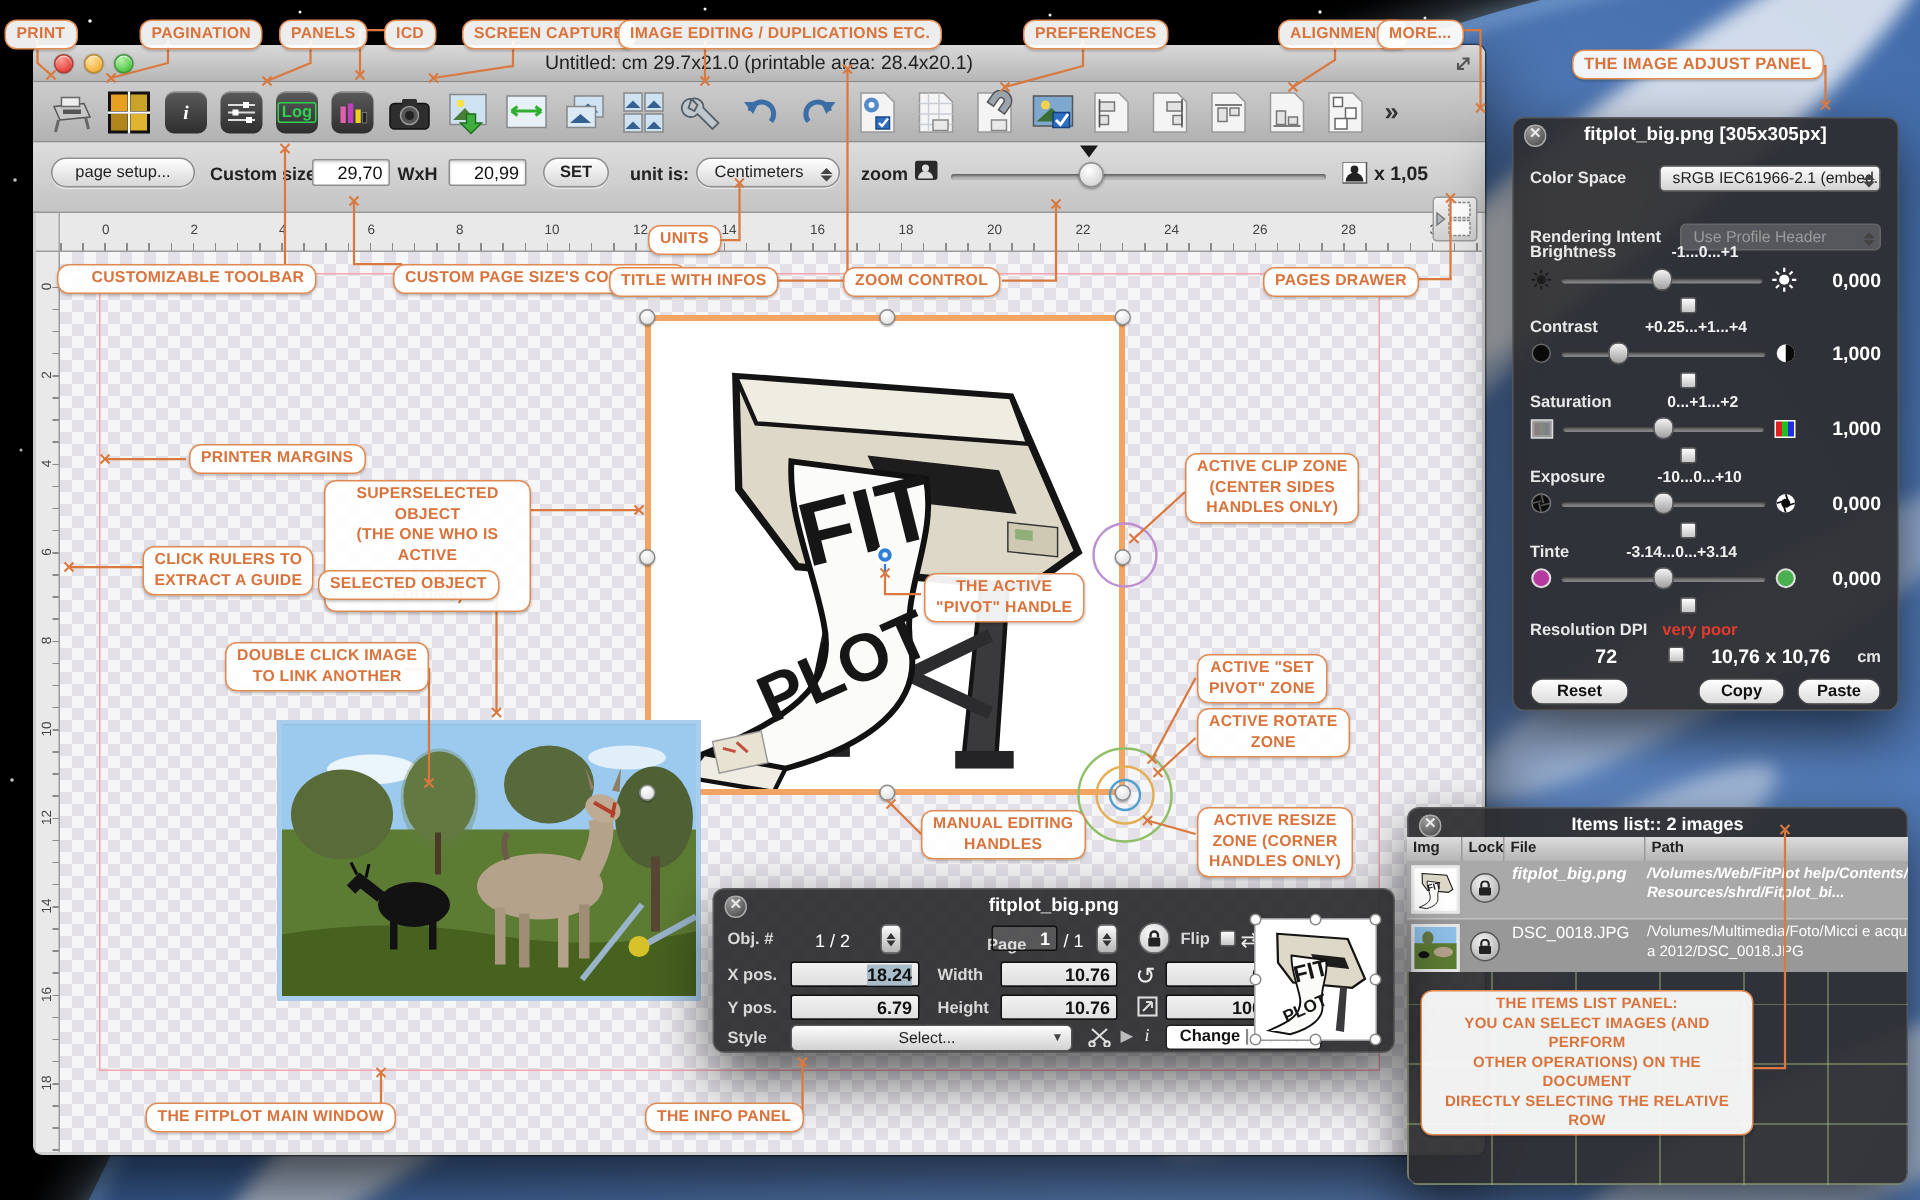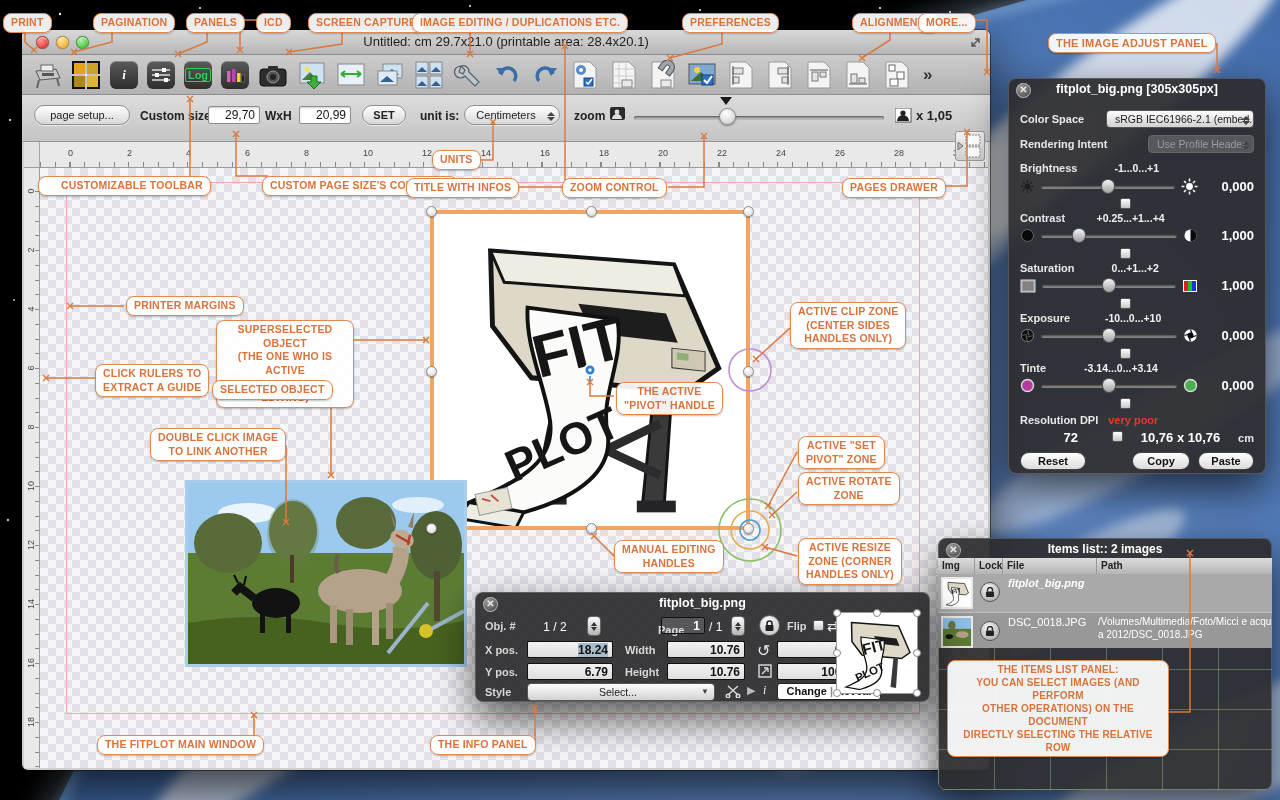--- a/index.html
+++ b/index.html
@@ -545,21 +545,21 @@
 <div class="dark-panel" id="adjust-panel">
   <div class="panel-close">✕</div>
   <div class="panel-title">fitplot_big.png [305x305px]</div>
   <div class="ap-row" style="top:32px;">
         <span class="ap-lab" style="width:86px;">Color Space</span>
     <div class="dd"><span>sRGB IEC61966-2.1 (embed...</span><span class="ud">
             <div class="up"></div>
             <div class="dn"></div>
           </span></div>
       </div>
-  <div class="ap-row" style="top:57px;gap:28px;">
+  <div class="ap-row" style="top:71px;">
         <span class="ap-lab" style="width:100px;">Rendering Intent</span>
     <div class="dd disabled"><span>Use Profile Header</span><span class="ud">
             <div class="up"></div>
             <div class="dn"></div>
           </span></div>
       </div>
 
   <div class="sl-head" style="top:84px;">
         <span class="ap-lab">Brightness</span>
         <span class="sl-scale">-1...0...+1</span>
@@ -792,20 +792,21 @@
             <path d="M96,96 L188,108 C196,150 170,185 178,225 C184,262 150,290 92,306 L36,296 C92,272 128,252 118,206 C110,166 94,134 96,96 Z" fill="#fbfbf9" stroke="#111" stroke-width="7"></path>
             <text x="100" y="165" font-size="70" font-weight="bold" fill="#161616" transform="rotate(-14 140 150)">FIT</text>
           </svg></div>
     <div class="locksm">
           <svg width="10" height="11">
             <rect x="1" y="4.5" width="8" height="5.5" rx="1" fill="#222"></rect>
             <path d="M2.5,4.5 V3 a2.5,2.5 0 0 1 5,0 V4.5" fill="none" stroke="#222" stroke-width="1.4"></path>
           </svg>
         </div>
     <div class="it-cell it-file ital" style="width:90px;">fitplot_big.png</div>
+    <div class="it-cell it-path ital" style="flex:1;max-height:38px;">/Volumes/Web/FitPlot help/Contents/Resources/shrd/Fitplot_bi...</div>
   </div>
   <div class="it-row alt" style="top:74px;height:36px;">
     <div class="it-thumb"><svg width="28" height="28" viewBox="0 0 276 181" preserveAspectRatio="xMidYMid slice">
             <rect width="276" height="181" fill="#8fc0e8"></rect>
             <rect y="70" width="276" height="111" fill="#5d7c33"></rect>
             <ellipse cx="105" cy="48" rx="24" ry="30" fill="#647842"></ellipse>
             <ellipse cx="172" cy="108" rx="42" ry="22" fill="#b5a28b"></ellipse>
             <ellipse cx="88" cy="120" rx="24" ry="15" fill="#121212"></ellipse>
           </svg></div>
     <div class="locksm">

